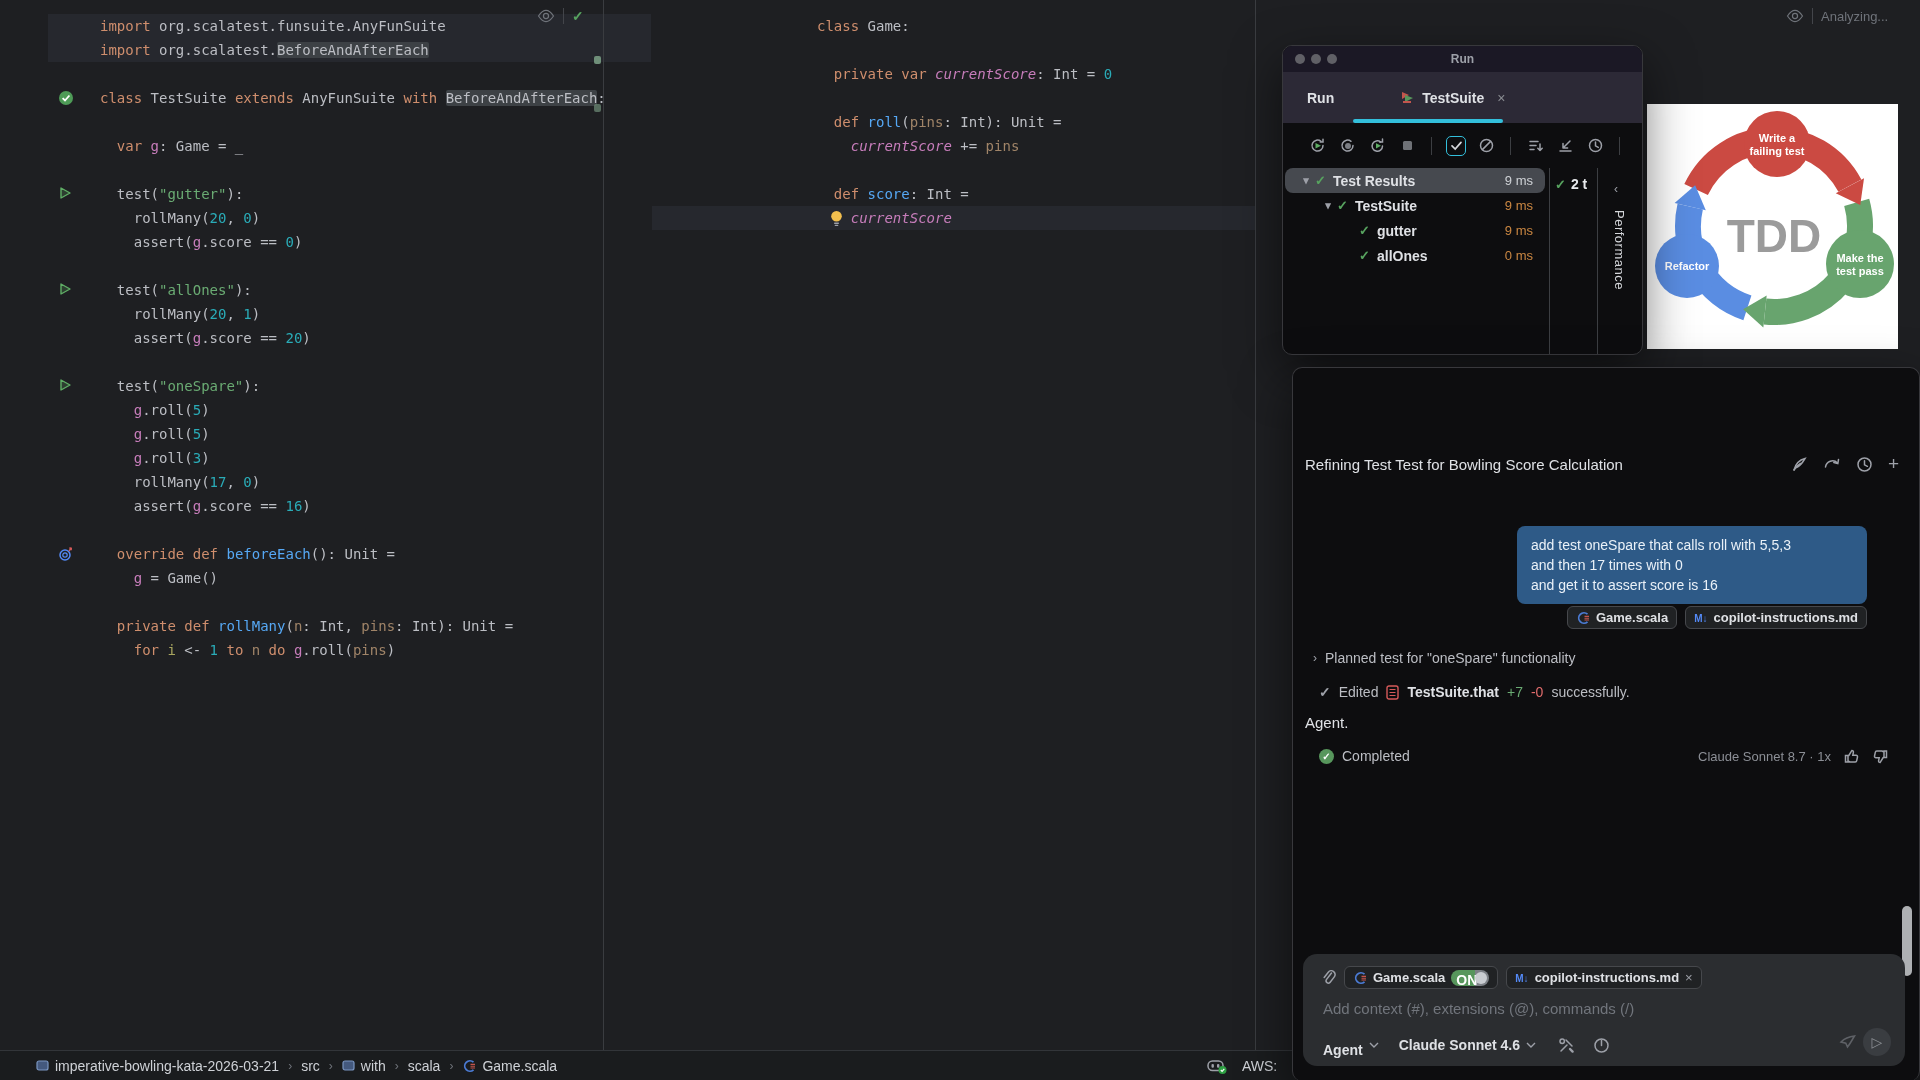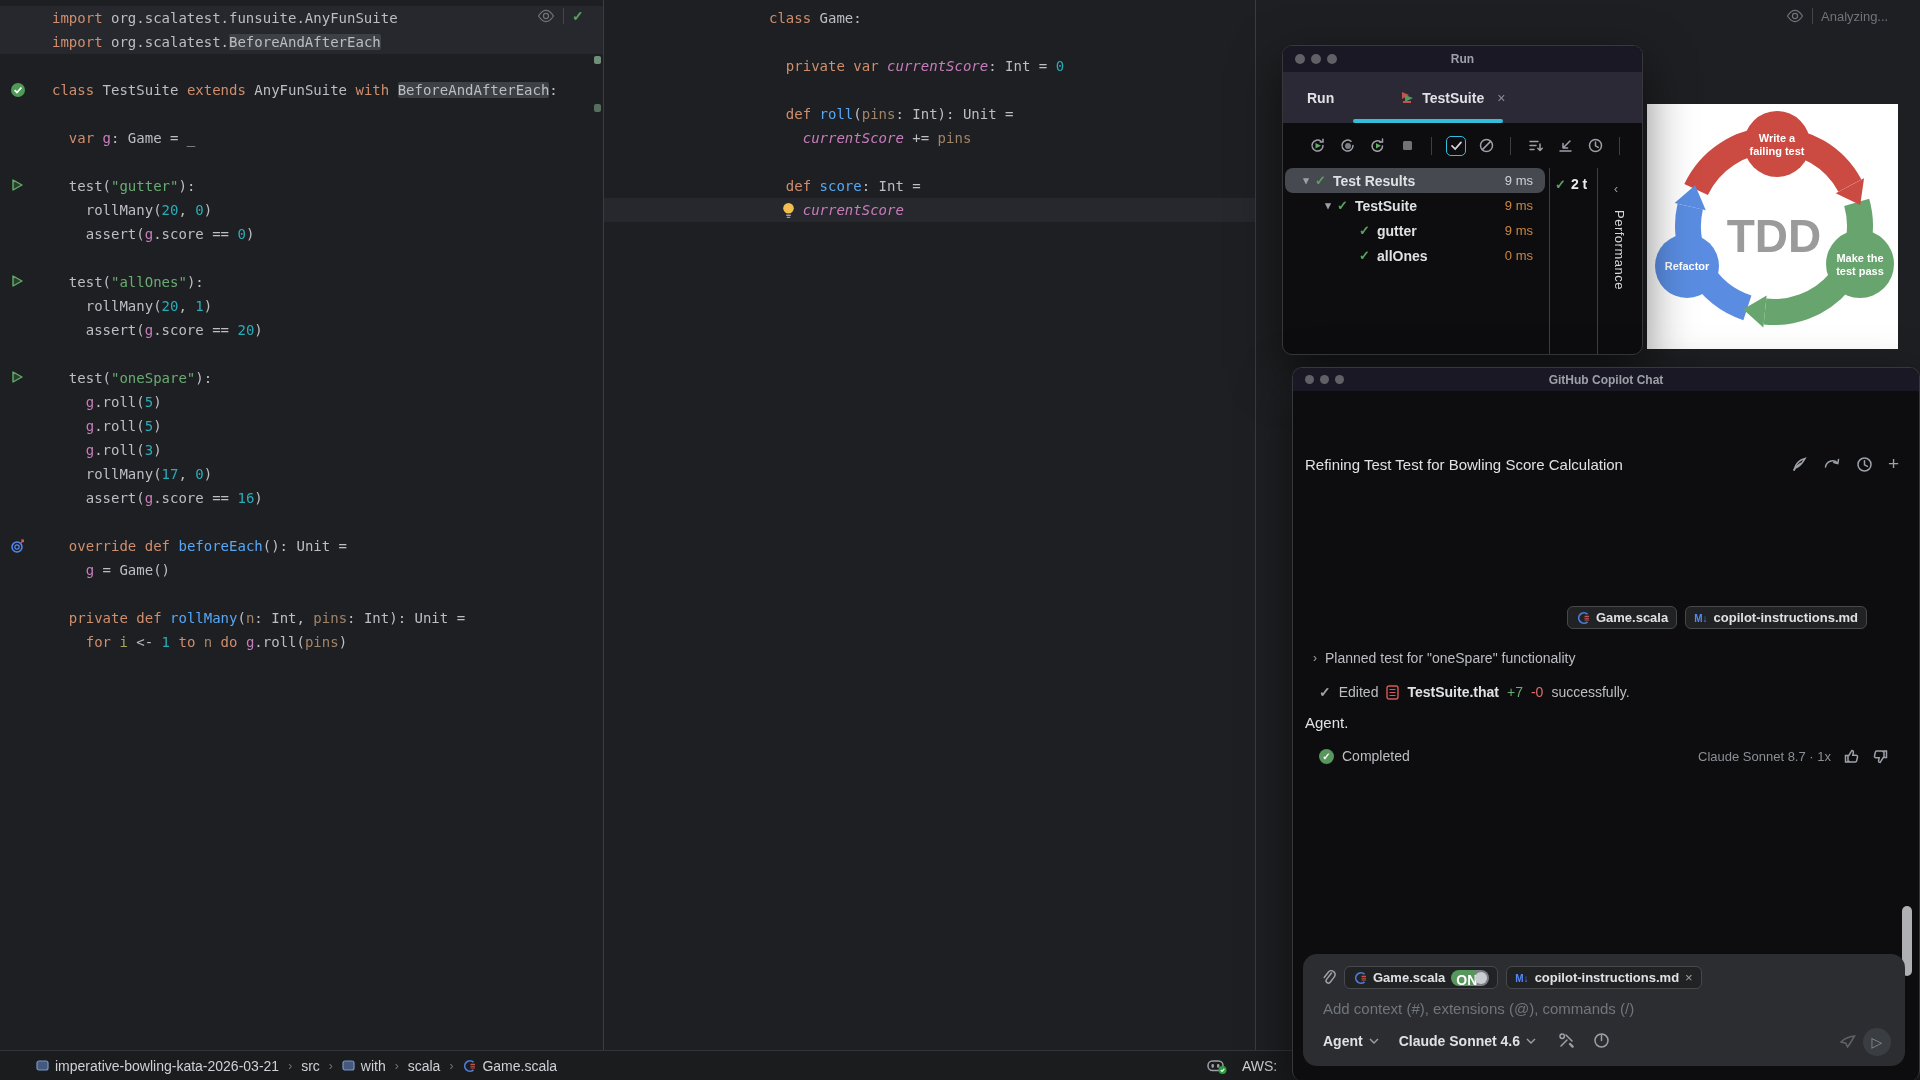--- a/index.html
+++ b/index.html
@@ -4,21 +4,21 @@
 <style>
   * { margin:0; padding:0; box-sizing:border-box; }
   html,body { width:1920px; height:1080px; overflow:hidden; background:#1e1f22;
     font-family:"Liberation Sans", sans-serif; }
   .abs { position:absolute; }
 
   
   .pane { position:absolute; top:0; height:1050px; background:#1e1f22; }
   .vdiv { position:absolute; top:0; height:1050px; width:1px; background:#3a3c40; z-index:2; }
   .code { font-family:"DejaVu Sans Mono", monospace; font-size:14px; line-height:24px;
-    white-space:pre; padding-top:6px; }
+    white-space:pre; padding-top:14px;margin-left:48px; }
   .cl { position:relative; height:24px; width:100%; }
   .cl.band { background:#26282e; }
   .cl .txt { position:absolute; top:0; }
   .gut { position:absolute; top:4px; display:inline-flex; }
   .tk-kw{color:#cf8e6d} .tk-pl{color:#bcbec4} .tk-str{color:#6aab73}
   .tk-num{color:#2aacb8} .tk-vr{color:#c77dbb} .tk-fld{color:#c77dbb;font-style:italic}
   .tk-fn{color:#56a8f5} .tk-par{color:#a08468} .tk-lv{color:#a8a55f}
   .tk-box{background:#3d4145;border-radius:2px}
   .insp { position:absolute; top:8px; display:flex; align-items:center; gap:8px; z-index:3; }
   .insp .sep { width:1px; height:16px; background:#43454a; }
@@ -281,28 +281,20 @@
     <span style="color:#57a35f; font-weight:bold; font-size:13px;">✓</span>
     <span style="color:#e8eaed; font-size:14px; font-weight:bold;">2 t</span>
   </div>
   <div class="perfcol">
     <span style="position:absolute; top:14px; left:16px; color:#9da0a8; font-size:12px;">‹</span>
     <span class="perftxt">Performance</span>
   </div>
 </div>
 
 <div class="fwin" style="left:1292px; top:367px; width:628px; height:714px; border-bottom:none;">
-  <div class="titlebar" style="height:23px;">
-    <div class="lights">
-      <span class="light" style="width:9px;height:9px;"></span>
-      <span class="light" style="width:9px;height:9px;"></span>
-      <span class="light" style="width:9px;height:9px;"></span>
-    </div>
-    <span class="wtitle">GitHub Copilot Chat</span>
-  </div>
 
   <div class="chead">
     <span class="t">Refining Test Test for Bowling Score Calculation</span>
     <span class="ics">
       <span id="ic-quill">
           <svg width="17" height="17" viewBox="0 0 17 17">
             <path d="M3 14 C4.5 8 8 4 14 2.5 C12 5.5 11 9 5.5 11.5" stroke="#9da0a8" fill="none" stroke-width="1.5" stroke-linecap="round"></path>
             <path d="M3 14 C5 11 7 9 9.5 7.5" stroke="#9da0a8" fill="none" stroke-width="1.5" stroke-linecap="round"></path>
           </svg>
         </span>
@@ -315,20 +307,25 @@
       <span id="ic-clock">
           <svg width="17" height="17" viewBox="0 0 17 17">
             <circle cx="8.5" cy="8.5" r="6.5" stroke="#9da0a8" fill="none" stroke-width="1.5" stroke-linecap="round"></circle>
             <path d="M8.5 4.8 V8.8 L11.4 10.3" stroke="#9da0a8" fill="none" stroke-width="1.5" stroke-linecap="round"></path>
           </svg>
         </span>
       <span style="color:#9da0a8; font-size:19px; line-height:16px;">+</span>
     </span>
   </div>
 
+  <div class="bubble">
+    <div>add test oneSpare that calls roll with 5,5,3</div>
+    <div>and then 17 times with 0</div>
+    <div>and get it to assert score is 16</div>
+  </div>
   <div class="chiprow" id="msg-chips" style="right:52px; top:238px;">
       <span class="chip">
         <span>
           <svg width="14" height="14" viewBox="0 0 14 14">
             <path d="M11.5 3.2 A5.2 5.2 0 1 0 11.5 10.8" fill="none" stroke="#4b7bd4" stroke-width="1.8"></path>
             <path d="M8.5 5.4 H13 M8.5 7.2 H13 M8.5 9 H13" stroke="#c4554d" stroke-width="1.1" fill="none"></path>
           </svg>
         </span>
         <span>Game.scala</span>
       </span>
@@ -405,21 +402,21 @@
           </span>
           <span class="chip">
             <span><span class="mdic">M↓</span></span>
             <span>copilot-instructions.md</span>
             <span class="x">×</span>
           </span>
         </span>
     </div>
     <div class="ghost" style="position:absolute; left:20px; top:46px; font-size:15px;">Add context (#), extensions (@), commands (/)</div>
     <div style="position:absolute; left:20px; top:78px; display:flex; align-items:center; gap:6px;">
-      <span style="color:#dfe1e5; font-size:14px; font-weight:600;">Agent</span>
+      <span style="color:#dfe1e5; font-size:14px; font-weight:600;margin-top:10px;">Agent</span>
       <span class="chev">
         <svg width="10" height="6">
             <path d="M1 1 L5 5 L9 1" stroke="#9da0a8" stroke-width="1.4" fill="none"></path>
           </svg>
         </span>
       <span style="color:#dfe1e5; font-size:14px; font-weight:600; margin-left:14px;">Claude Sonnet 4.6</span>
       <span>
         <svg width="10" height="6">
             <path d="M1 1 L5 5 L9 1" stroke="#9da0a8" stroke-width="1.4" fill="none"></path>
           </svg>

